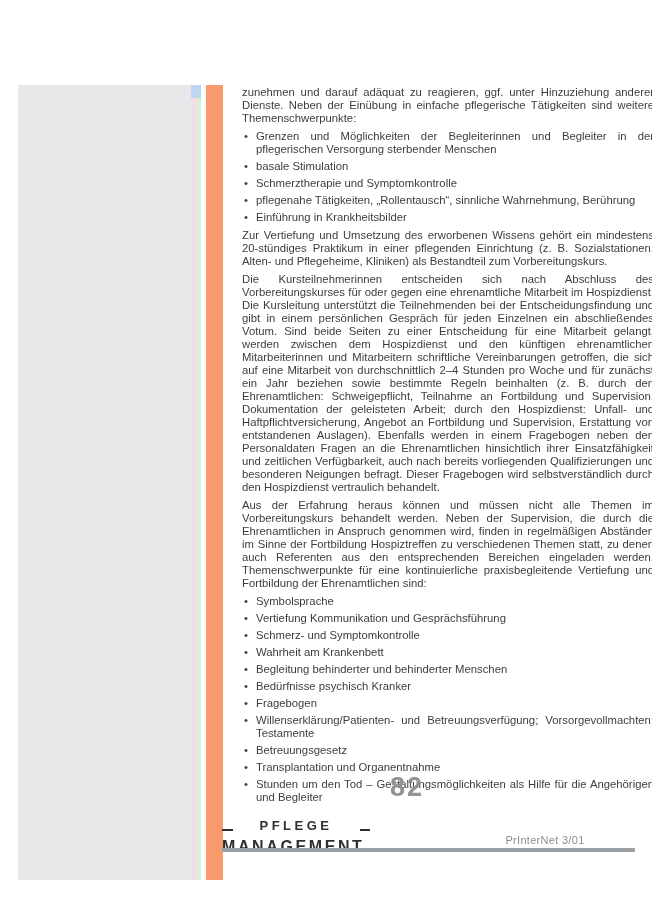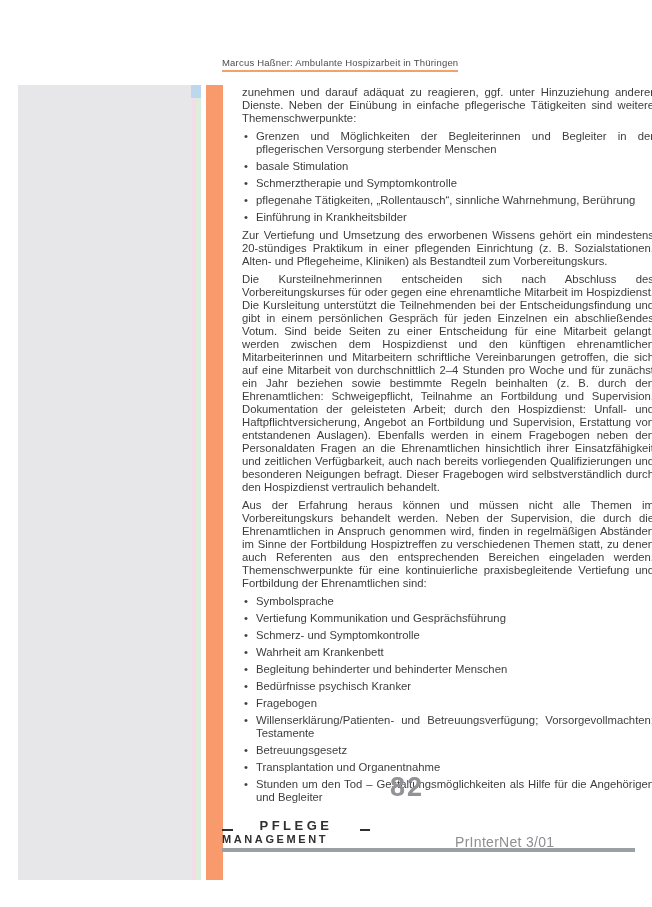--- a/index.html
+++ b/index.html
@@ -57,49 +57,48 @@
     display:flex;align-items:flex-end;
     font-weight:bold;font-size:13px;letter-spacing:3.5px;
     line-height:13px;
     gap:24px;
   }
   .logo-row1 .logo-line{
     flex:1;border-bottom:2px solid #2f2f2f;height:0;margin-bottom:1px;
   }
   .logo-row1 .logo-word{padding:0 3px;}
   .logo-row2{
-    font-weight:bold;font-size:11px;letter-spacing:2.6px;
-    line-height:14px;margin-top:0;
+    font-weight:bold;font-size:16px;letter-spacing:2.6px;
+    line-height:14px;margin-top:8px;
   }
   .page-number{
     position:absolute;left:390px;top:773px;
     font-size:27px;font-weight:bold;color:#939397;letter-spacing:2px;
     line-height:28px;
   }
   .issue-info{
     position:absolute;left:455px;top:834px;width:180px;
-    text-align:left;font-size:14px;color:#8e8e92;letter-spacing:0.3px;
+    text-align:center;font-size:11px;color:#8e8e92;letter-spacing:0.3px;
   }
   .footer-rule{
     position:absolute;left:222px;top:848px;width:413px;height:4px;
     background:#9aa0a4;
   }
 </style>
 </head>
 <body>
 
 <div class="canvas">
 
   <div class="gray-block"></div>
   <div class="strip strip-pink"></div>
   <div class="strip strip-green"></div>
   <div class="strip-blue"></div>
   <div class="orange-bar"></div>
 
-  <div class="running-title">Marcus Haßner: Ambulante Hospizarbeit in Thüringen</div>
 
   <div class="text-column">
     <p>zunehmen und darauf adäquat zu reagieren, ggf. unter Hinzuziehung anderer Dienste. Neben der Einübung in einfache pflegerische Tätigkeiten sind weitere Themenschwerpunkte:</p>
 
     <ul class="blist">
 
         <li>Grenzen und Möglichkeiten der Begleiterinnen und Begleiter in der pflegerischen Versorgung sterbender Menschen</li>
 
         <li>basale Stimulation</li>
 

